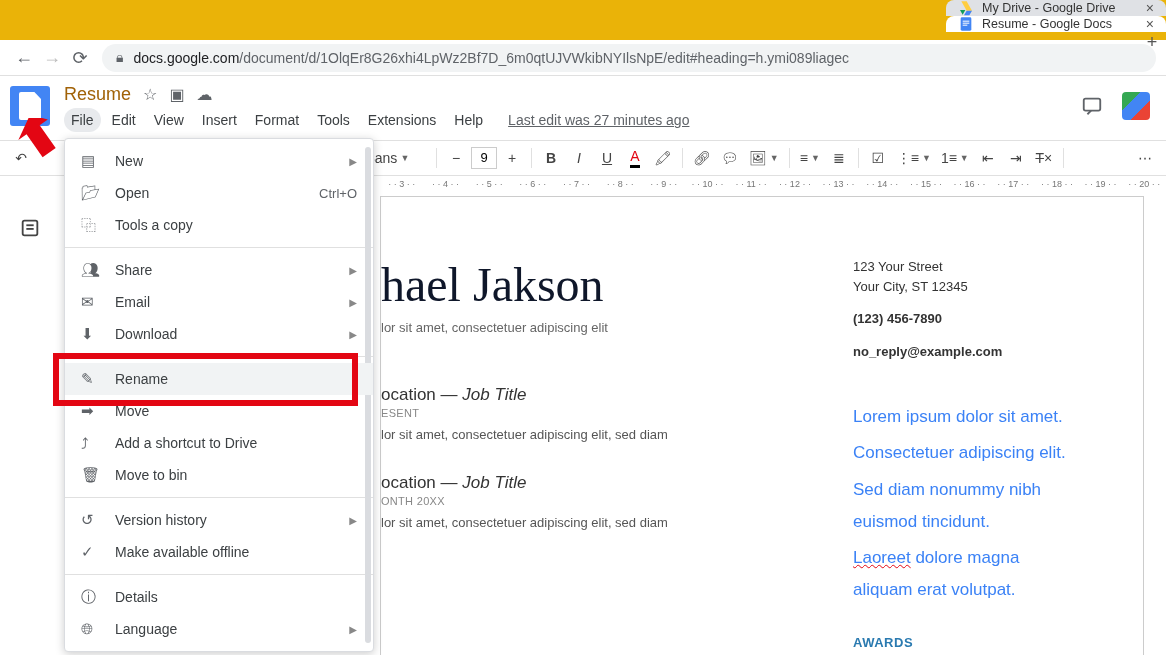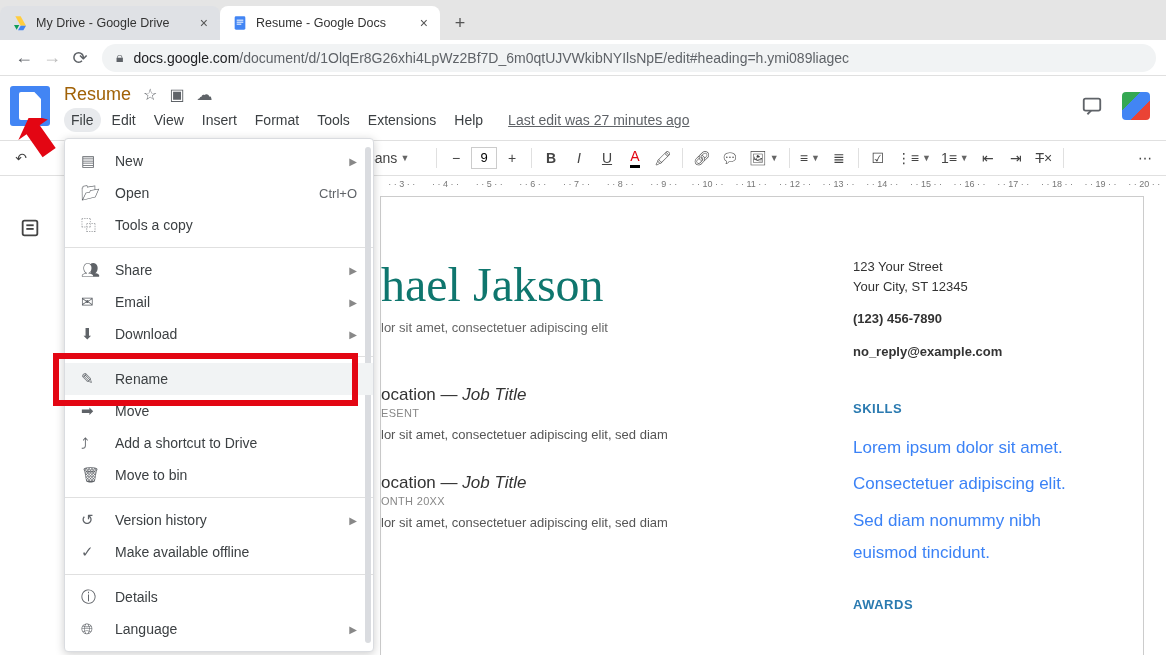--- a/index.html
+++ b/index.html
@@ -1,19 +1,19 @@
 <!DOCTYPE html>
 <html><head>
 <meta charset="utf-8">
 <style>
 *{margin:0;padding:0;box-sizing:border-box;font-family:Arial,Helvetica,sans-serif;}
 body{width:1166px;height:655px;overflow:hidden;background:#fff;position:relative;}
 
 
-.chrome-tabs{height:40px;background:#e5e5e5;display:flex;align-items:flex-end;}
+.chrome-tabs{height:40px;background:#eab308;display:flex;align-items:flex-end;padding-left:8px;flex-direction:column;}
 .tab{height:34px;display:flex;align-items:center;padding:0 12px;font-size:12.5px;color:#333;border-radius:8px 8px 0 0;min-width:220px;position:relative;}
 .tab.active{background:#fff;}
 .tab.inactive{background:#dfe1e5;}
 .tab .favicon{width:16px;height:16px;margin-right:8px;display:inline-flex;align-items:center;justify-content:center;}
 .tab .close{margin-left:auto;font-size:14px;color:#555;}
 .newtab{width:28px;height:28px;display:flex;align-items:center;justify-content:center;font-size:18px;color:#555;margin-left:6px;margin-bottom:3px;}
 
 .addr-bar{height:36px;background:#fff;display:flex;align-items:center;padding:0 10px;border-bottom:1px solid #e0e0e0;}
 .nav-ico{width:28px;height:28px;display:flex;align-items:center;justify-content:center;color:#5f6368;font-size:18px;}
 .nav-ico.disabled{color:#bbb;}
@@ -68,21 +68,21 @@
 
 
 .ruler{position:absolute;left:380px;right:0;top:176px;height:16px;font-size:9px;color:#777;display:flex;align-items:center;overflow:hidden;}
 .ruler span{display:inline-block;width:68px;text-align:center;position:relative;}
 
 
 .doc-area{position:absolute;left:380px;top:196px;right:22px;bottom:0;background:#fff;border:1px solid #ccc;border-bottom:none;padding:60px 70px 0 0;}
 .doc-content{display:flex;gap:60px;}
 .main-col{flex:1;min-width:0;}
 .side-col{width:220px;}
-.name-h{font-family:Georgia,'Times New Roman',serif;font-size:48px;font-weight:400;color:#0f766e;margin-bottom:8px;}
+.name-h{font-family:Georgia,'Times New Roman',serif;font-size:48px;font-weight:400;color:#0f172a;margin-bottom:8px;}
 .tagline{font-size:13px;color:#666;margin-bottom:50px;}
 .job-heading{font-family:Georgia,serif;font-size:17px;color:#333;margin-bottom:2px;}
 .job-heading .title-it{font-style:italic;}
 .job-date{font-size:11px;color:#888;letter-spacing:0.3px;margin-bottom:6px;}
 .job-body{font-size:13px;color:#555;line-height:1.5;margin-bottom:28px;}
 
 .contact{font-size:13px;color:#333;line-height:1.5;margin-bottom:40px;}
 .contact .bold{font-weight:bold;margin-top:13px;}
 .sec-h{font-size:13px;font-weight:bold;color:#2a7ab0;letter-spacing:0.5px;margin-bottom:16px;}
 .side-p{font-size:17px;color:#3b82f6;line-height:1.9;margin-bottom:4px;}
@@ -333,22 +333,22 @@
           <div class="job-body">lor sit amet, consectetuer adipiscing elit, sed diam</div>
         </div>
     </div>
     <div class="side-col">
       <div class="contact">
         <div>123 Your Street</div>
         <div>Your City, ST 12345</div>
         <div class="bold">(123) 456-7890</div>
         <div class="bold">no_reply@example.com</div>
       </div>
-      <div class="sec-h">SKILLS</div>
       <div id="skills">
           <div class="side-p">Lorem ipsum dolor sit amet.</div>
           <div class="side-p">Consectetuer adipiscing elit.</div>
           <div class="side-p">Sed diam nonummy nibh euismod tincidunt.</div>
+          <div class="side-p"><span class="redund">Laoreet</span> dolore magna aliquam erat volutpat.</div>
         </div>
       <div class="sec-h" style="margin-top:28px">AWARDS</div>
     </div>
   </div>
 </div>
 
 </body></html>

